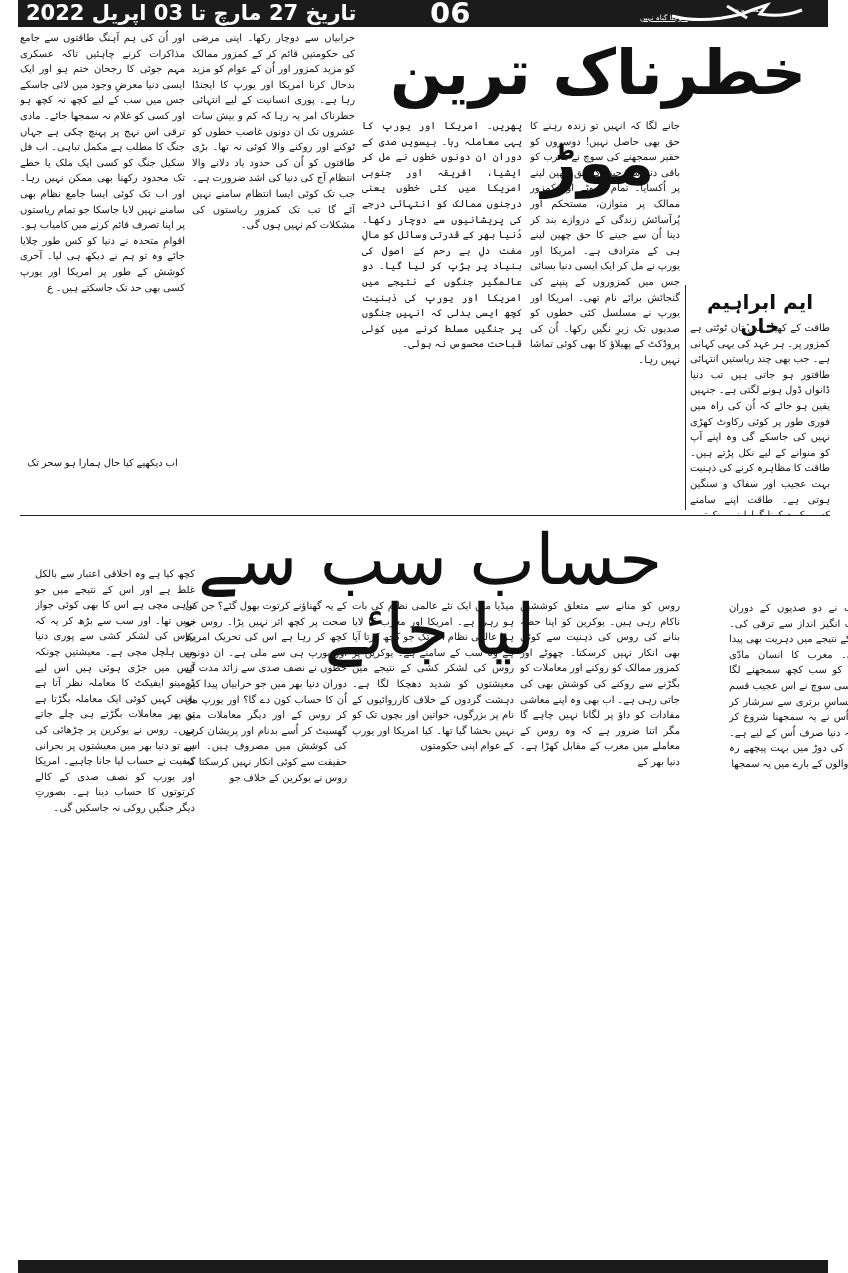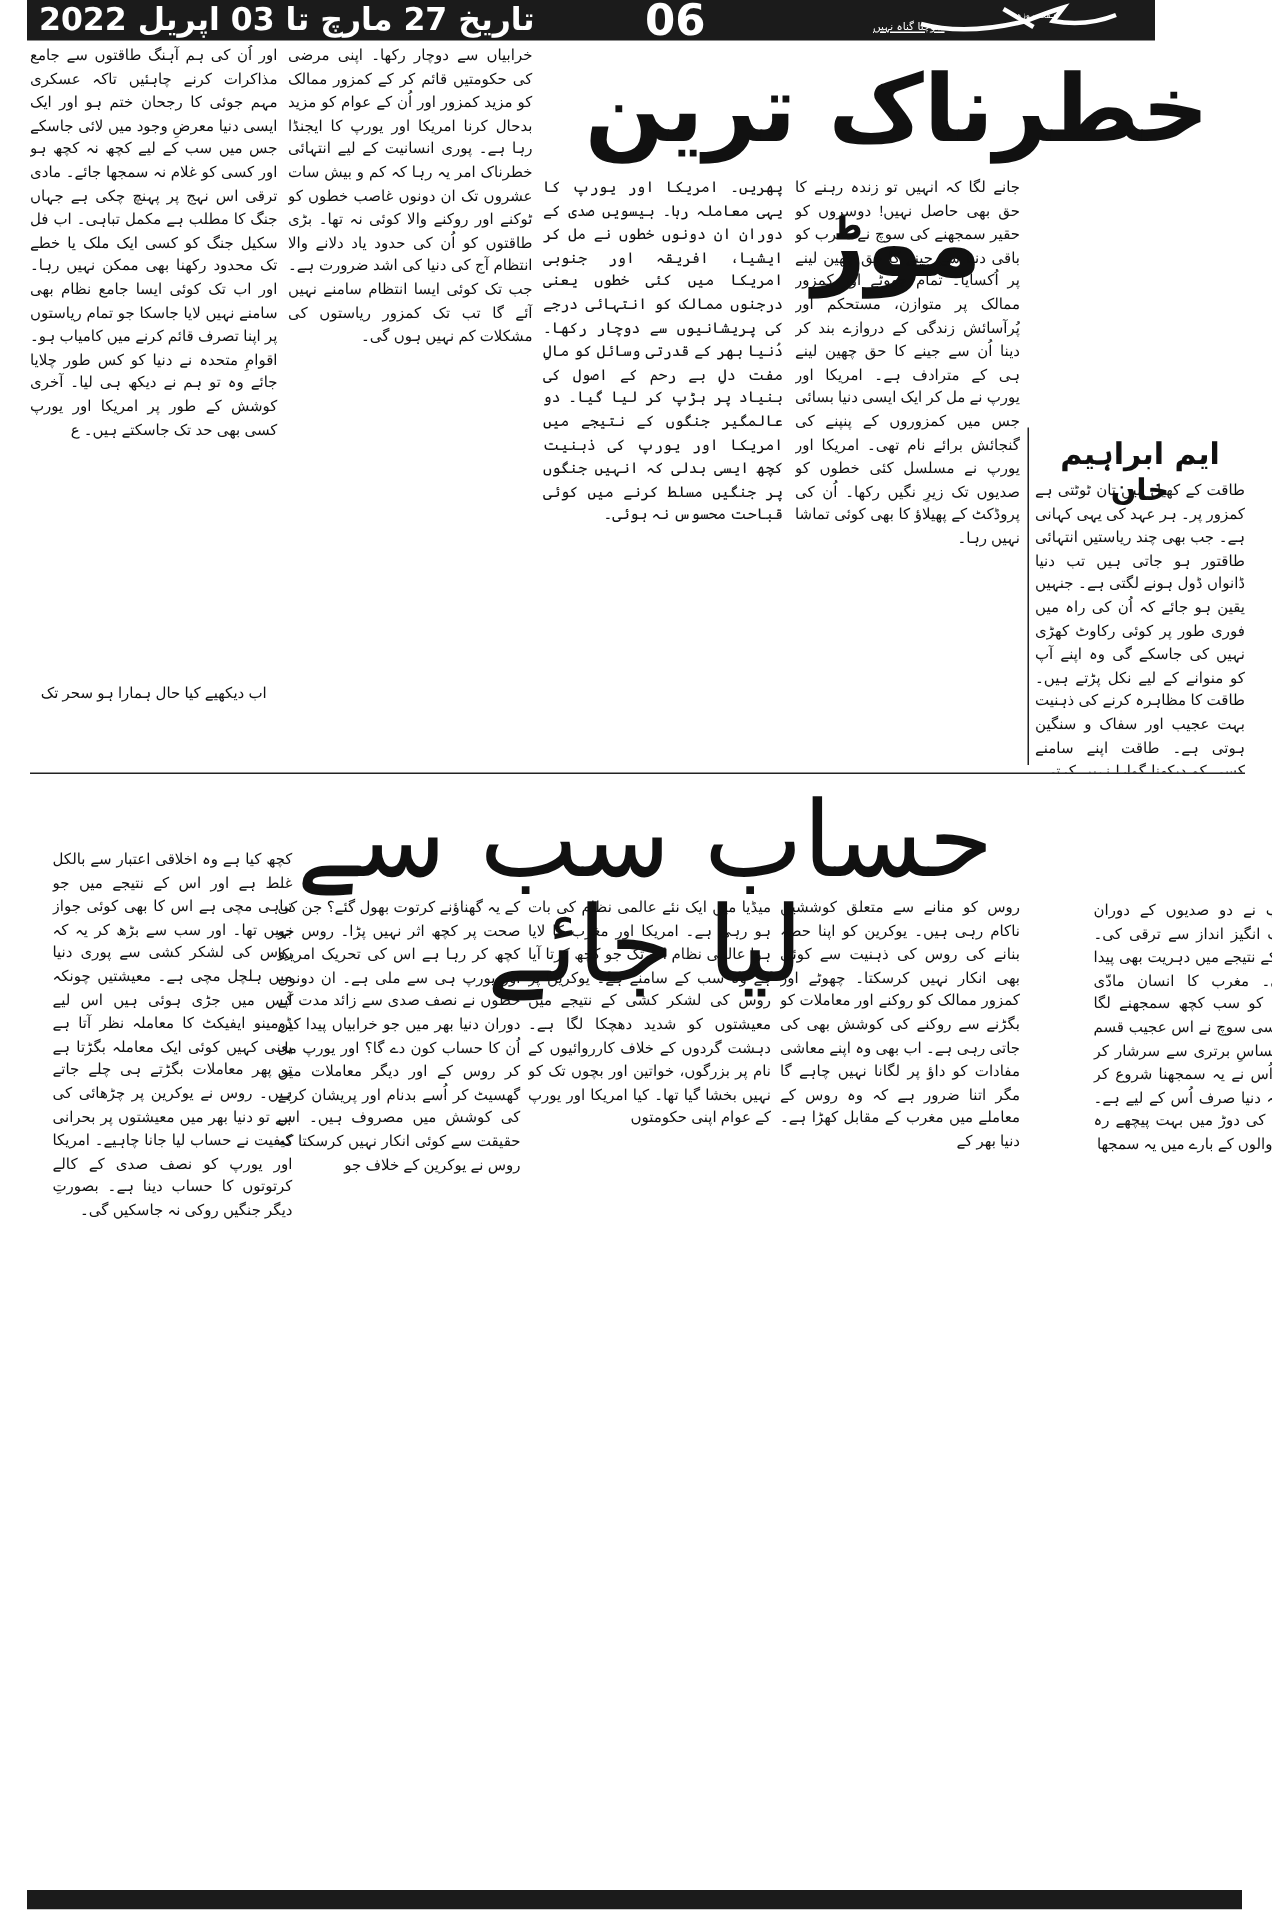--- a/index.html
+++ b/index.html
@@ -1,17 +1,17 @@
 <!DOCTYPE html>
 <html><head>
 <meta charset="utf-8">
 <style>
   html,body{margin:0;padding:0;background:#fff;}
   body{width:848px;height:1273px;position:relative;overflow:hidden;font-family:"DejaVu Sans",sans-serif;color:#111;}
-  .topbar{position:absolute;left:18px;top:0;width:752px;height:27px;background:#1b1b1b;color:#fff;}
+  .topbar{position:absolute;left:18px;top:0;width:810px;height:27px;background:#1b1b1b;color:#fff;}
   .topbar .date{position:absolute;left:8px;top:0;height:27px;line-height:27px;font-weight:bold;font-size:21px;direction:rtl;white-space:nowrap;font-family:"DejaVu Sans",sans-serif;}
   .topbar .pageno{position:absolute;left:412px;top:-2px;font-size:29px;font-weight:bold;line-height:31px;}
   .topbar .logo{position:absolute;right:16px;top:2px;width:180px;height:23px;}
   .topbar .logo .sub{position:absolute;left:8px;top:12px;font-size:7px;text-decoration:underline;direction:rtl;text-align:center;}
   .topbar .logo .tag{position:absolute;right:50px;top:4px;font-size:6px;direction:rtl;}
   .topbar .logo svg{position:absolute;left:0;top:0;}
   .rule{position:absolute;background:#222;}
   .headline1{position:absolute;left:368px;top:28px;width:460px;height:90px;direction:rtl;text-align:center;font-size:62px;font-weight:bold;line-height:90px;font-family:"DejaVu Sans",sans-serif;letter-spacing:-2px;}
   .headline2{position:absolute;left:185px;top:525px;width:490px;height:70px;direction:rtl;text-align:center;font-size:70px;line-height:70px;font-family:"DejaVu Serif",serif;}
   .byline{position:absolute;left:690px;top:290px;width:140px;height:30px;direction:rtl;text-align:center;font-size:20px;font-weight:bold;}

